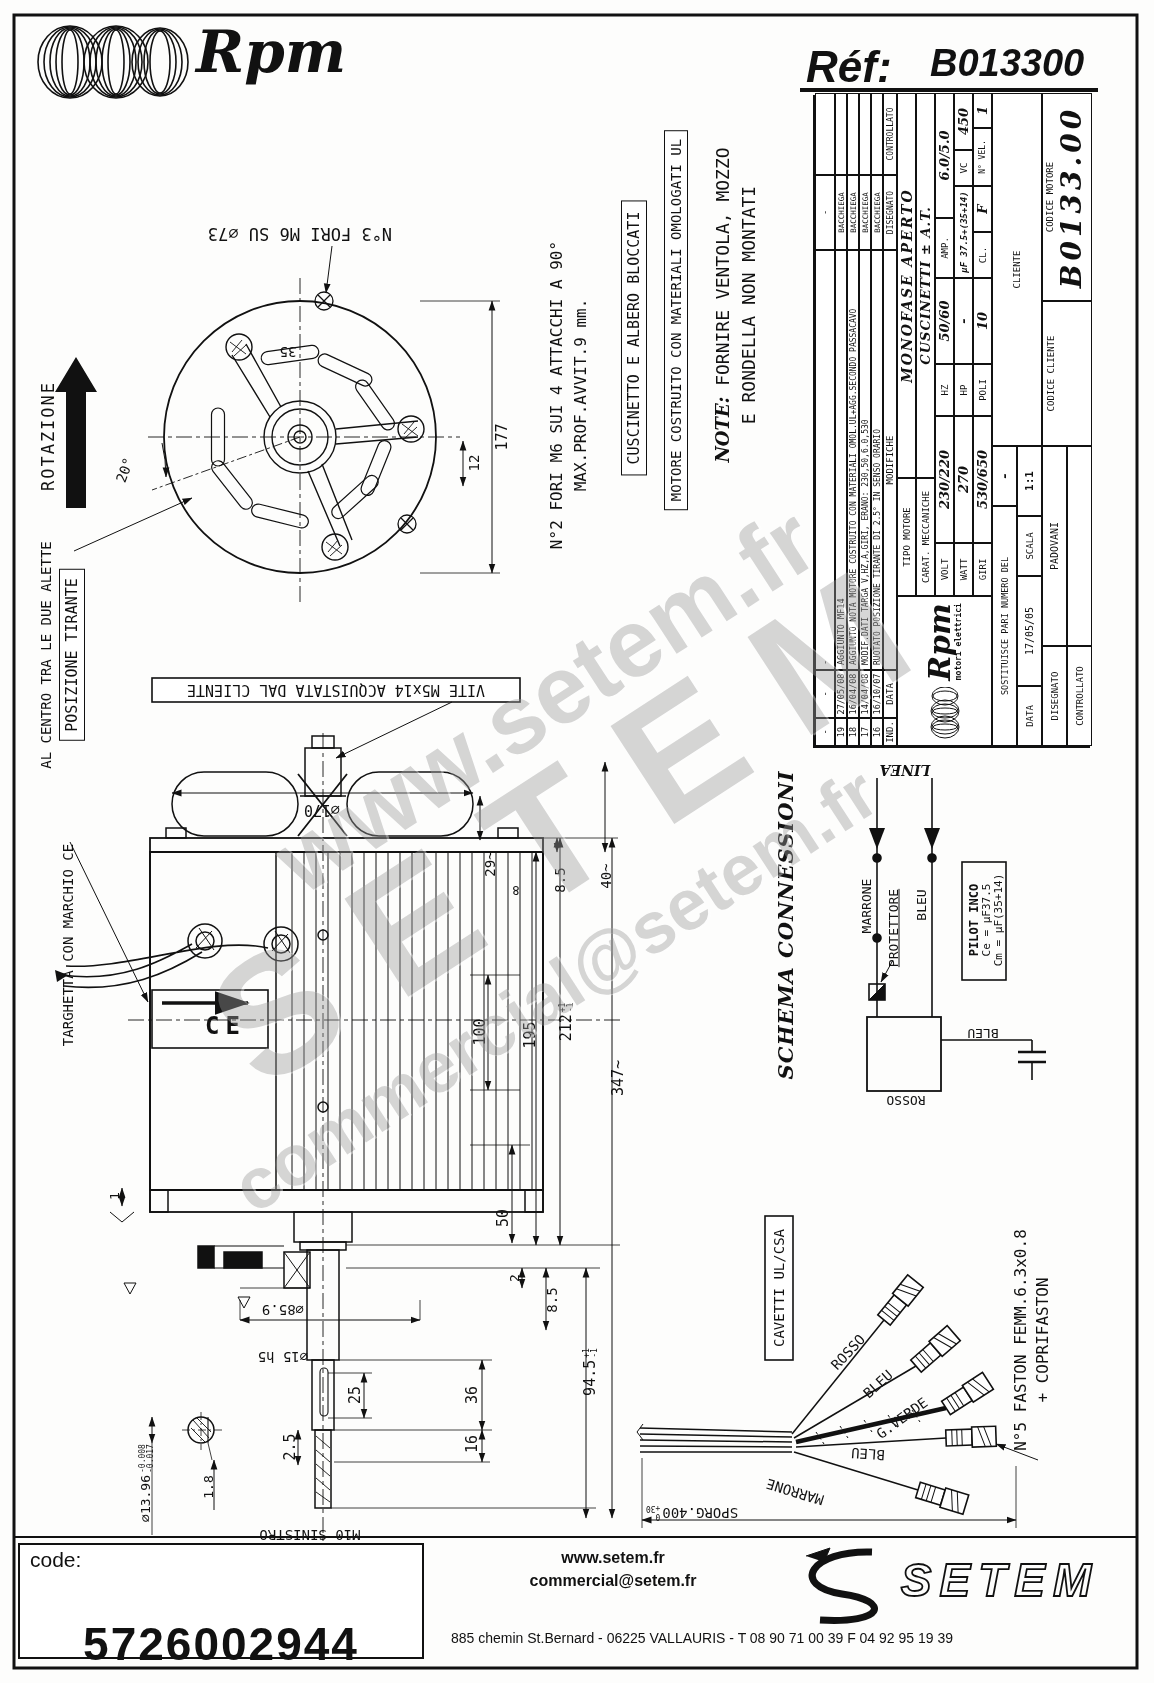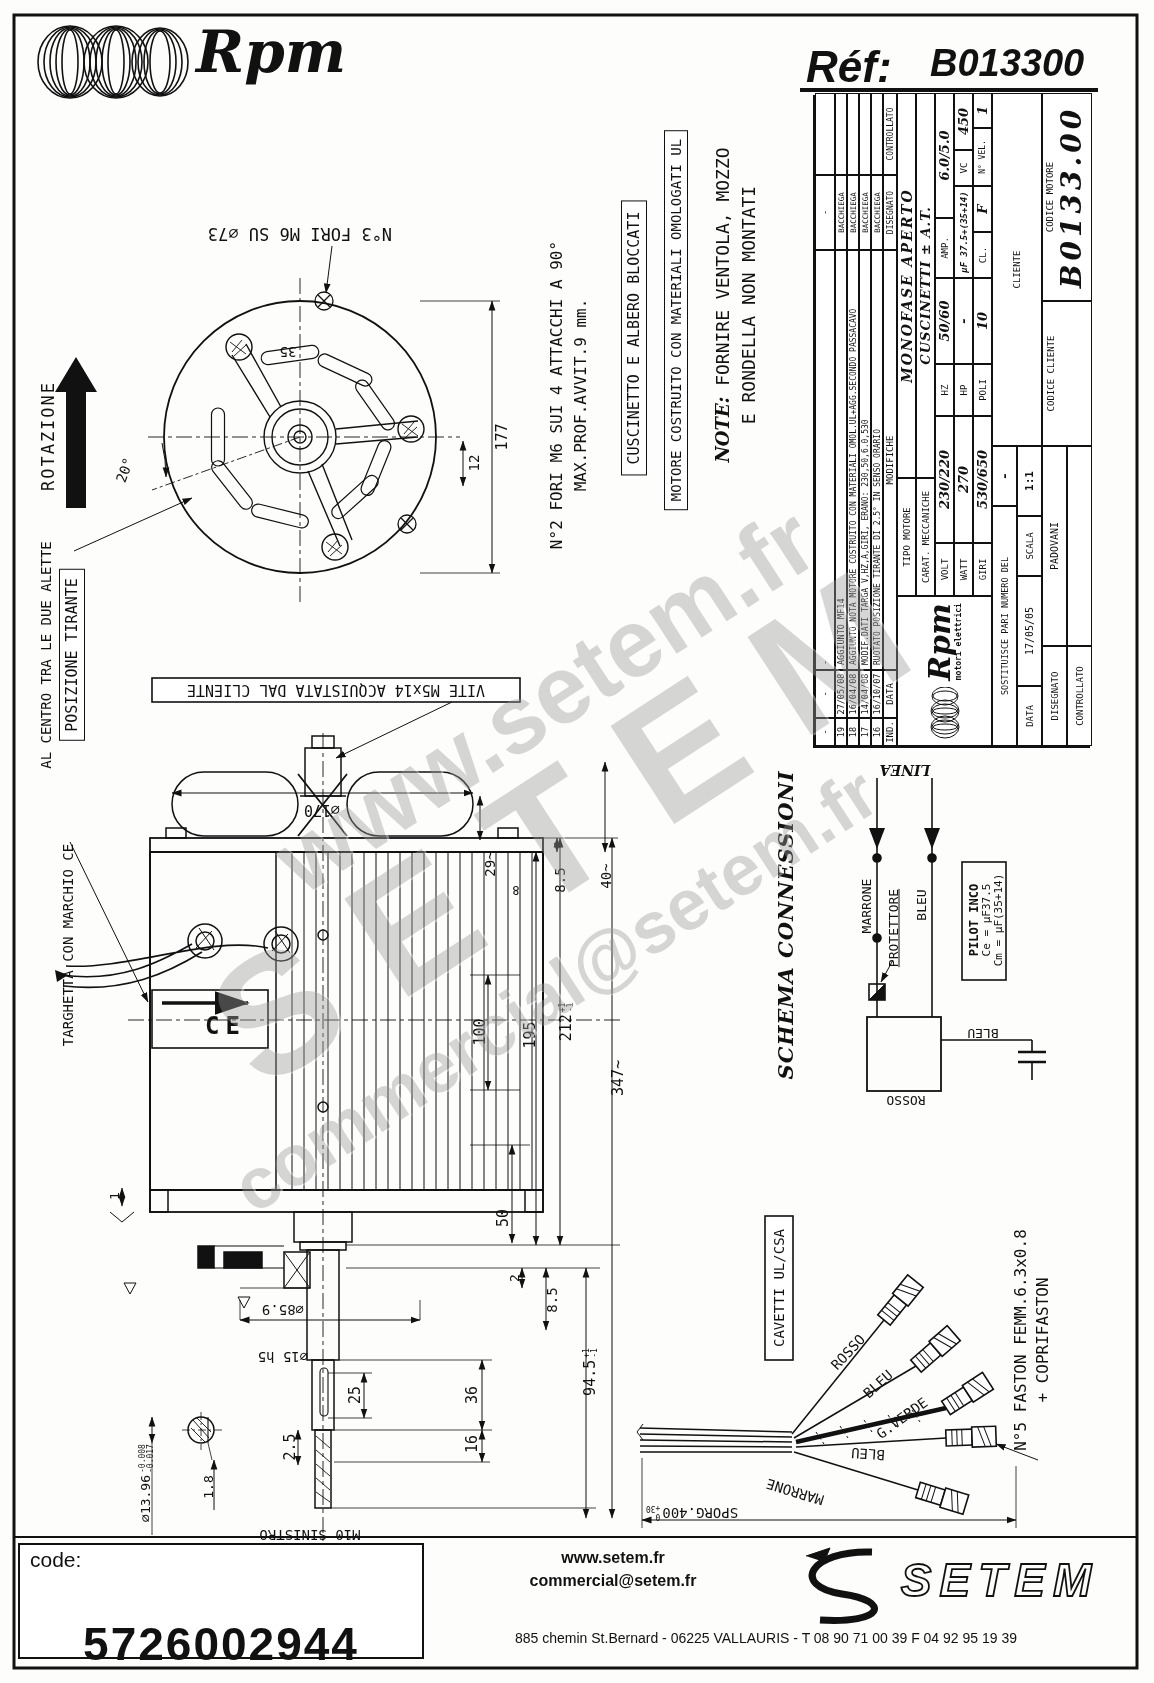--- a/index.html
+++ b/index.html
@@ -450,19 +450,19 @@
     </div>
   </div>
 
   <div class="t bx" style="left:18px;top:1543px;width:406px;height:116px;border-width:2.5px;box-sizing:border-box;z-index:5;">
     <div style="position:absolute;left:10px;top:3px;font-size:21px;font-family:'Liberation Sans',sans-serif;">code:</div>
     <div style="position:absolute;left:50%;top:58%;transform:translate(-50%,-50%);font-size:46px;font-weight:bold;font-family:'Liberation Sans',sans-serif;letter-spacing:2px;margin-top:34px;">5726002944</div>
   </div>
   <div class="t c" style="left:613px;top:1558px;font-size:16px;font-weight:bold;font-family:'Liberation Sans',sans-serif;">www.setem.fr</div>
   <div class="t c" style="left:613px;top:1581px;font-size:16px;font-weight:bold;font-family:'Liberation Sans',sans-serif;">commercial@setem.fr</div>
   <div class="t c" style="left:1000px;top:1580px;font-size:46px;font-weight:bold;font-style:italic;font-family:'Liberation Sans',sans-serif;letter-spacing:8px;color:transparent;-webkit-text-stroke:1.8px #111;">SETEM</div>
-  <div class="t c" style="left:766px;top:1638px;font-size:14px;font-family:'Liberation Sans',sans-serif;">885 chemin St.Bernard  -  06225 VALLAURIS  -  T 08 90 71 00 39   F 04 92 95 19 39</div>
+  <div class="t c" style="left:702px;top:1638px;font-size:14px;font-family:'Liberation Sans',sans-serif;">885 chemin St.Bernard  -  06225 VALLAURIS  -  T 08 90 71 00 39   F 04 92 95 19 39</div>
 
   <div class="wm c t" style="left:545px;top:700px;font-size:96px;transform:translate(-50%,-50%) rotate(-33deg);">www.setem.fr</div>
   <div class="wm c t" style="left:580px;top:815px;font-size:170px;letter-spacing:50px;transform:translate(-50%,-50%) rotate(-33deg);">SETEM</div>
   <div class="wm c t" style="left:555px;top:990px;font-size:72px;transform:translate(-50%,-50%) rotate(-33deg);">commercial@setem.fr</div>
 
 </div>
 
 </body></html>

